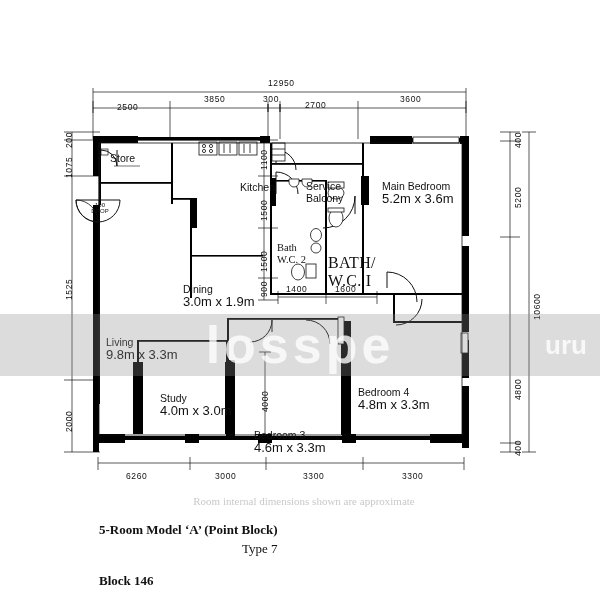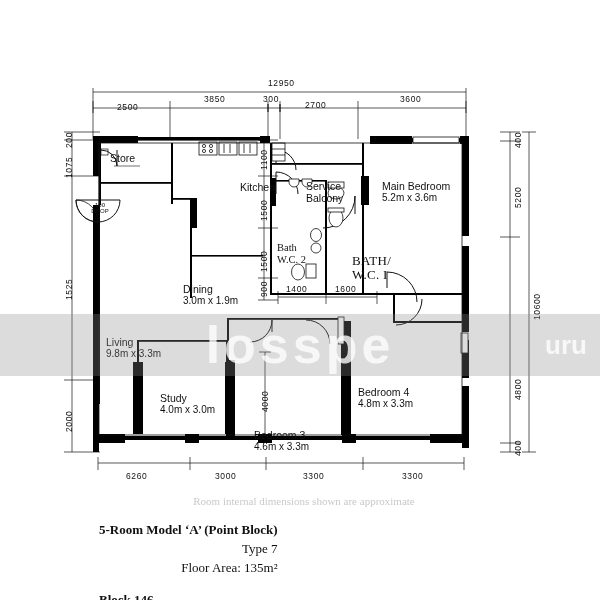--- a/index.html
+++ b/index.html
@@ -22,27 +22,27 @@
     transform-origin:0 0;transform:rotate(-90deg);
   }
 
   
   .room{
     position:absolute;white-space:nowrap;
     font-family:"Liberation Sans", sans-serif;color:#111;
     line-height:1.15;
   }
   .room .nm{font-size:10.5px;display:block;}
-  .room .sz{font-size:10px;display:block;}
+  .room .sz{font-size:13px;display:block;}
 
   .wc{
     position:absolute;white-space:nowrap;font-family:"Liberation Serif", serif;
     font-size:10.5px;line-height:1.1;color:#111;text-align:left;
   }
-  .wc.big{font-size:13px;letter-spacing:.3px;padding-left:24px;}
+  .wc.big{font-size:16px;letter-spacing:.3px;}
 
   .tiny{
     position:absolute;font-size:6px;font-family:"Liberation Sans", sans-serif;
     line-height:1.05;text-align:center;color:#111;white-space:nowrap;
   }
 
   
   #wmband{
     position:absolute;left:0;top:314px;width:600px;height:62px;
     background:rgba(140,140,140,.30);pointer-events:none;
@@ -392,15 +392,14 @@
 
 <div id="wmband"></div>
 <div id="wmtext">losspe</div>
 <div id="wmright">uru</div>
 
 <div id="approx">Room internal dimensions shown are approximate</div>
 
 <div id="caption">
   <div class="l1">5-Room Model ‘A’ (Point Block)</div>
   <div class="l2">Type 7</div>
-  <div class="l3">Floor Area: 135m²</div>
   <div class="blk">Block 146</div>
 </div>
 
 </body></html>

